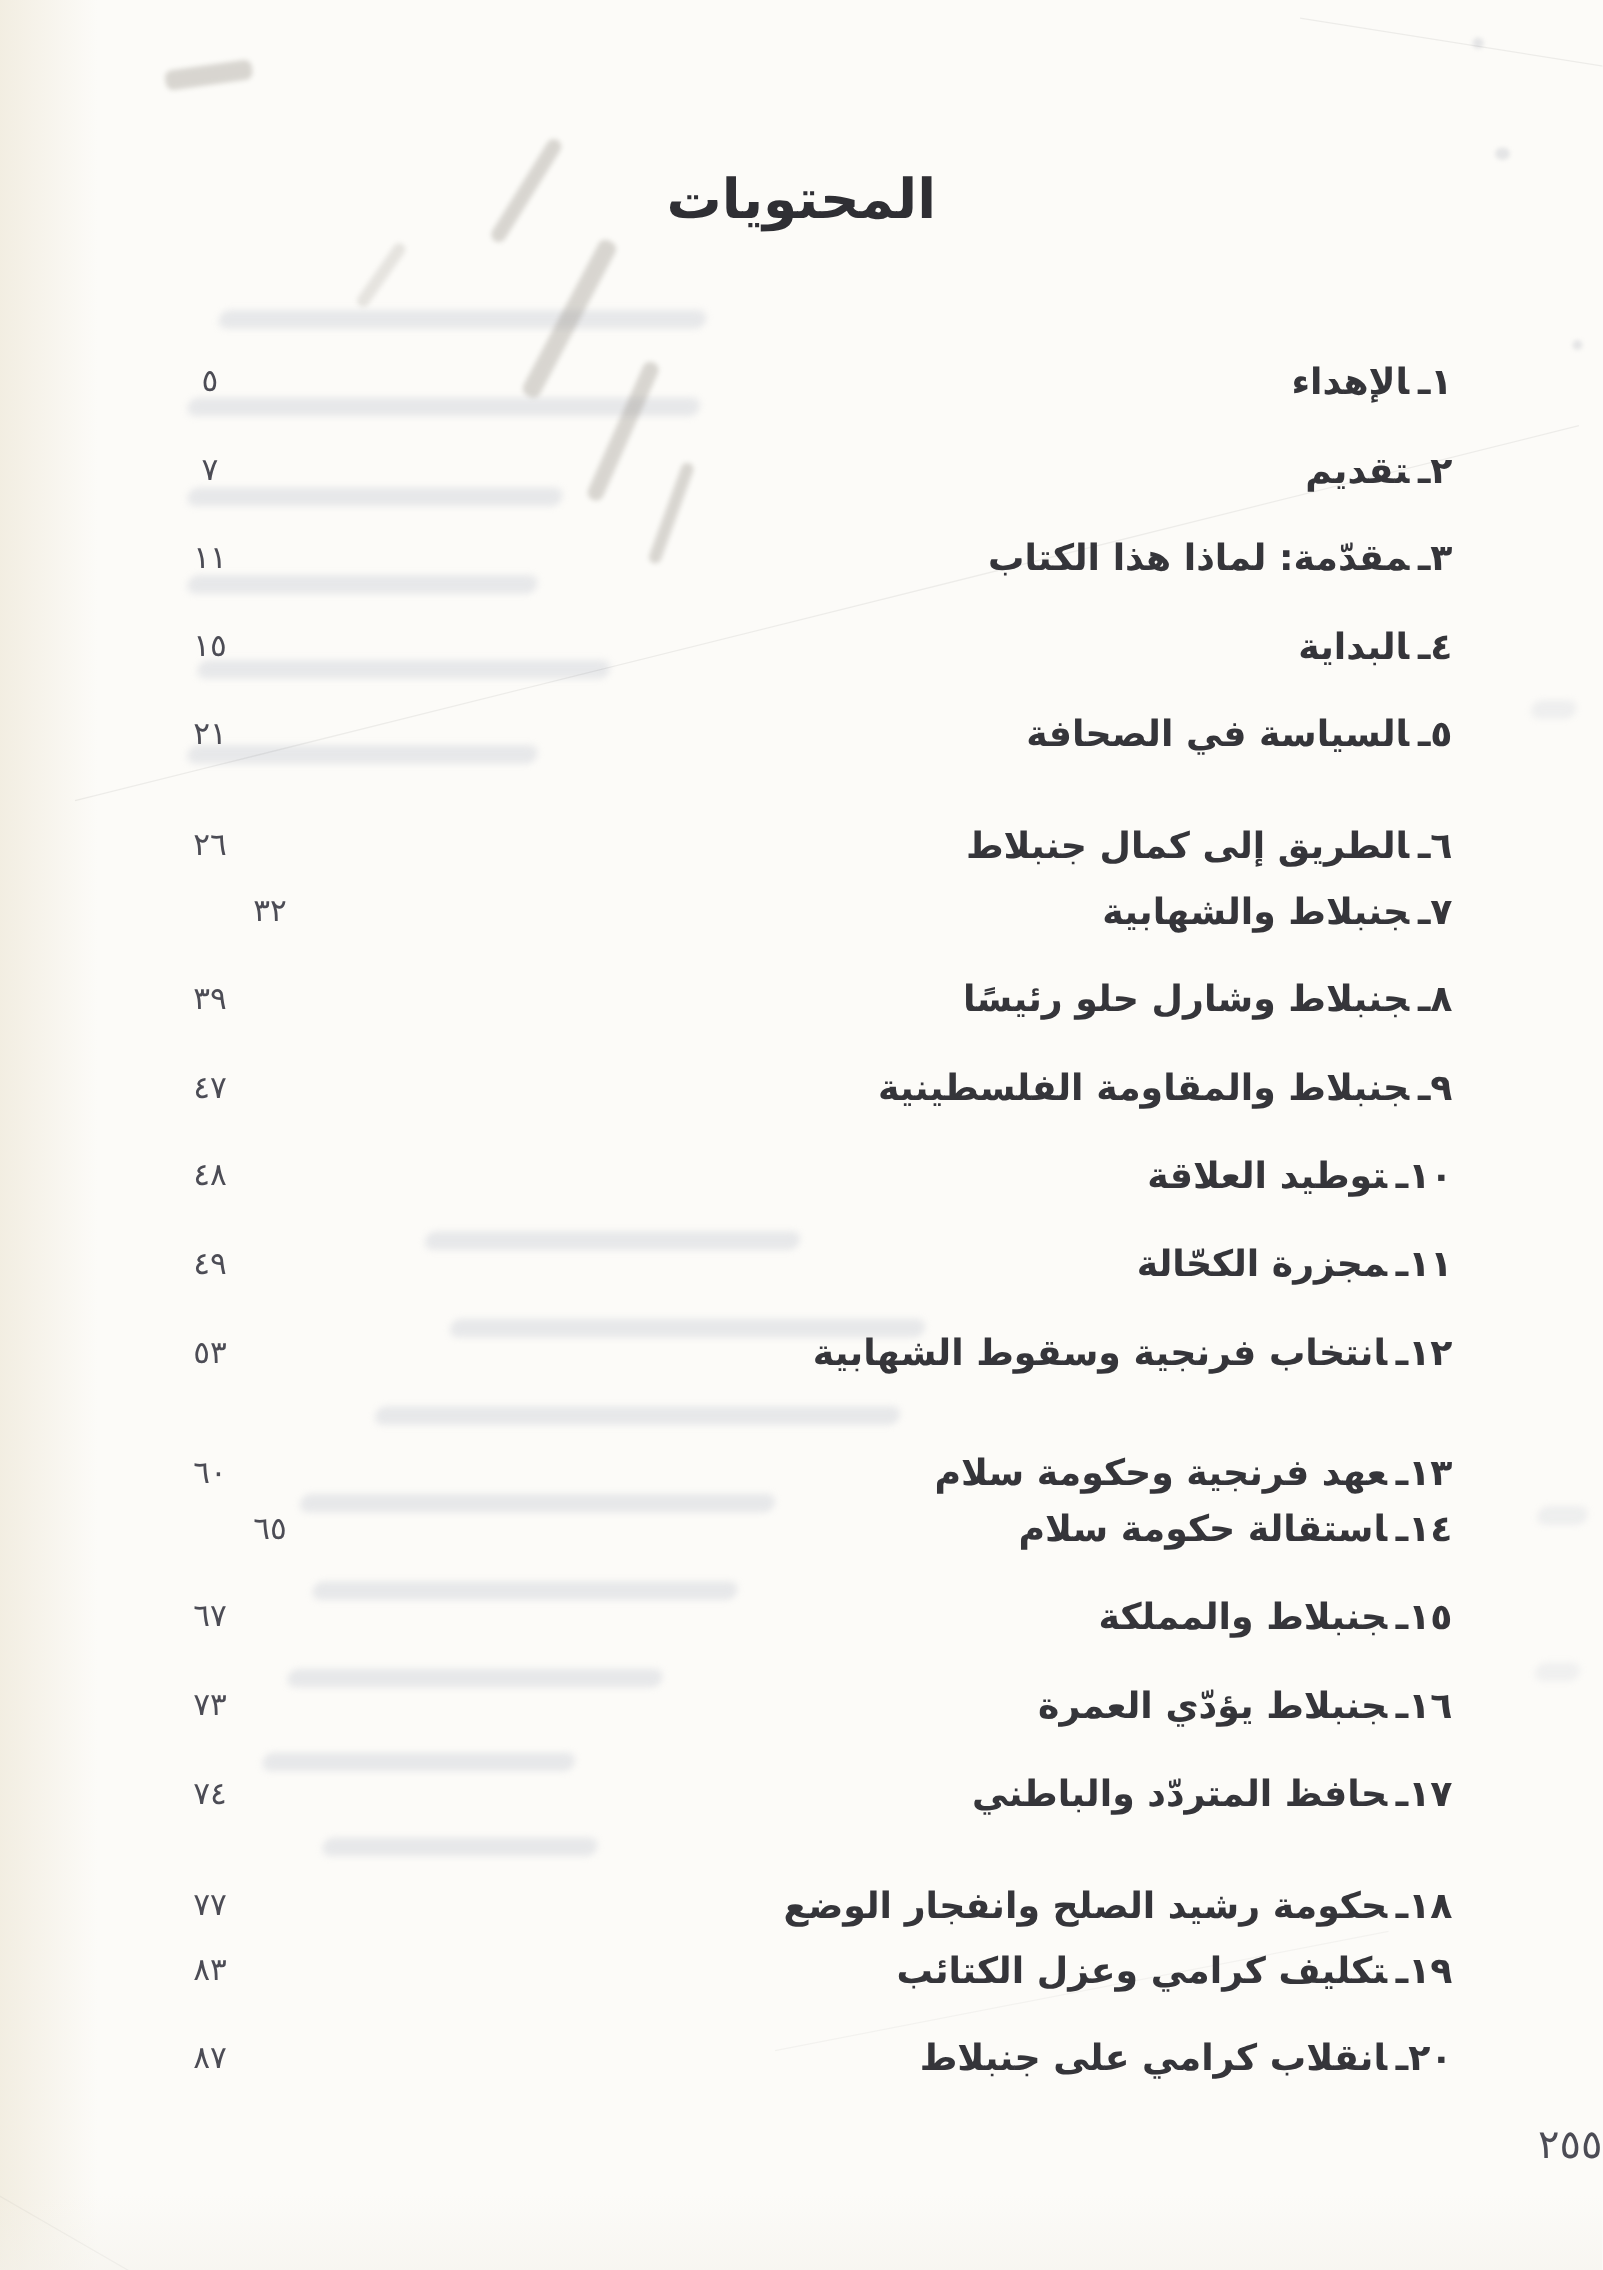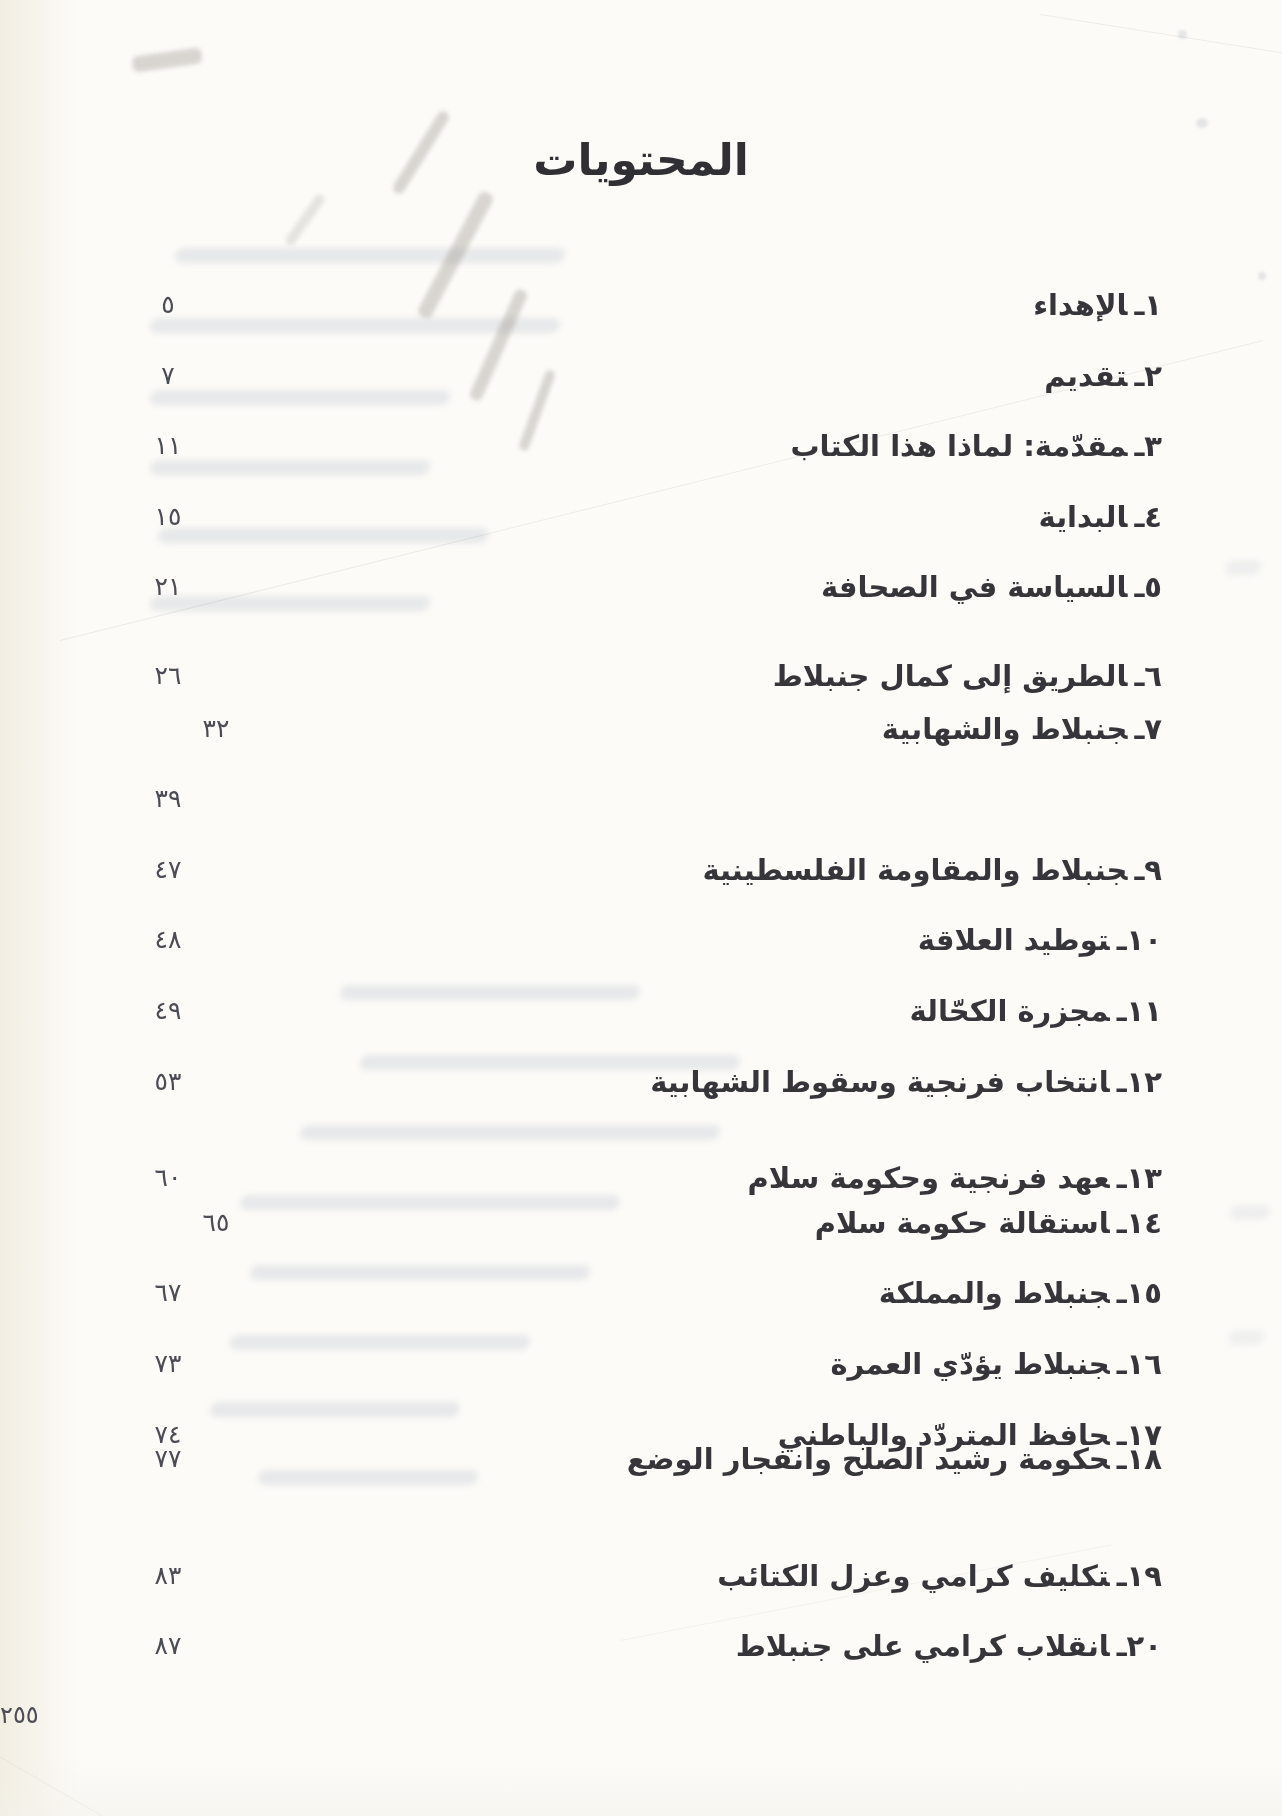--- a/index.html
+++ b/index.html
@@ -34,22 +34,22 @@
     font-size:25px;color:#4c4c55;line-height:44px;
   }
   .entry{
     position:absolute;right:120px;
     direction:rtl;text-align:right;white-space:nowrap;
     font-size:29px;font-weight:bold;color:#35353a;line-height:44px;
   }
   .entry .num{margin-left:7px;}
   .footer-pageno{
     position:absolute;top:1700px;left:0;right:0;
-    text-align:left;
-    font-size:24px;color:#4c4c55;line-height:30px;
+    text-align:right;
+    font-size:32px;color:#4c4c55;line-height:30px;
   }
   
   .ghost{
     position:absolute;height:15px;border-radius:8px;
     background:#c6cad3;opacity:.38;filter:blur(3px);
     transform:skewX(-8deg);
   }
   .speck{
     position:absolute;background:#b9bcc4;opacity:.35;filter:blur(1.5px);
     border-radius:50%;
@@ -131,20 +131,21 @@
       <div class="row" style="top: 636px; margin-top: 18px;">
         <span class="pageno">٢٦</span>
         <span class="entry" dir="rtl"><span class="num">٦ـ</span><span class="titl">الطريق إلى كمال جنبلاط</span></span>
       </div>
       <div class="row" style="top: 706.6px; margin-left: 48px;">
         <span class="pageno">٣٢</span>
         <span class="entry" dir="rtl"><span class="num">٧ـ</span><span class="titl">جنبلاط والشهابية</span></span>
       </div>
       <div class="row" style="top: 777.2px;">
         <span class="pageno">٣٩</span>
+        <span class="entry" dir="rtl"><span class="num">٨ـ</span><span class="titl">جنبلاط وشارل حلو رئيسًا</span></span>
       </div>
       <div class="row" style="top: 847.8px;">
         <span class="pageno">٤٧</span>
         <span class="entry" dir="rtl"><span class="num">٩ـ</span><span class="titl">جنبلاط والمقاومة الفلسطينية</span></span>
       </div>
       <div class="row" style="top: 918.4px;">
         <span class="pageno">٤٨</span>
         <span class="entry" dir="rtl"><span class="num">١٠ـ</span><span class="titl">توطيد العلاقة</span></span>
       </div>
       <div class="row" style="top: 989px;">
@@ -168,21 +169,21 @@
         <span class="entry" dir="rtl"><span class="num">١٥ـ</span><span class="titl">جنبلاط والمملكة</span></span>
       </div>
       <div class="row" style="top: 1342px;">
         <span class="pageno">٧٣</span>
         <span class="entry" dir="rtl"><span class="num">١٦ـ</span><span class="titl">جنبلاط يؤدّي العمرة</span></span>
       </div>
       <div class="row" style="top: 1412.6px;">
         <span class="pageno">٧٤</span>
         <span class="entry" dir="rtl"><span class="num">١٧ـ</span><span class="titl">حافظ المتردّد والباطني</span></span>
       </div>
-      <div class="row" style="top: 1437px; padding-left: 28px;">
+      <div class="row" style="top: 1502px; padding-left: 28px;">
         <span class="pageno">٧٧</span>
         <span class="entry" dir="rtl"><span class="num">١٨ـ</span><span class="titl">حكومة رشيد الصلح وانفجار الوضع</span></span>
       </div>
       <div class="row" style="top: 1553.8px;">
         <span class="pageno">٨٣</span>
         <span class="entry" dir="rtl"><span class="num">١٩ـ</span><span class="titl">تكليف كرامي وعزل الكتائب</span></span>
       </div>
       <div class="row" style="top: 1624.4px; padding-left: 44px;">
         <span class="pageno">٨٧</span>
         <span class="entry" dir="rtl"><span class="num">٢٠ـ</span><span class="titl">انقلاب كرامي على جنبلاط</span></span>

